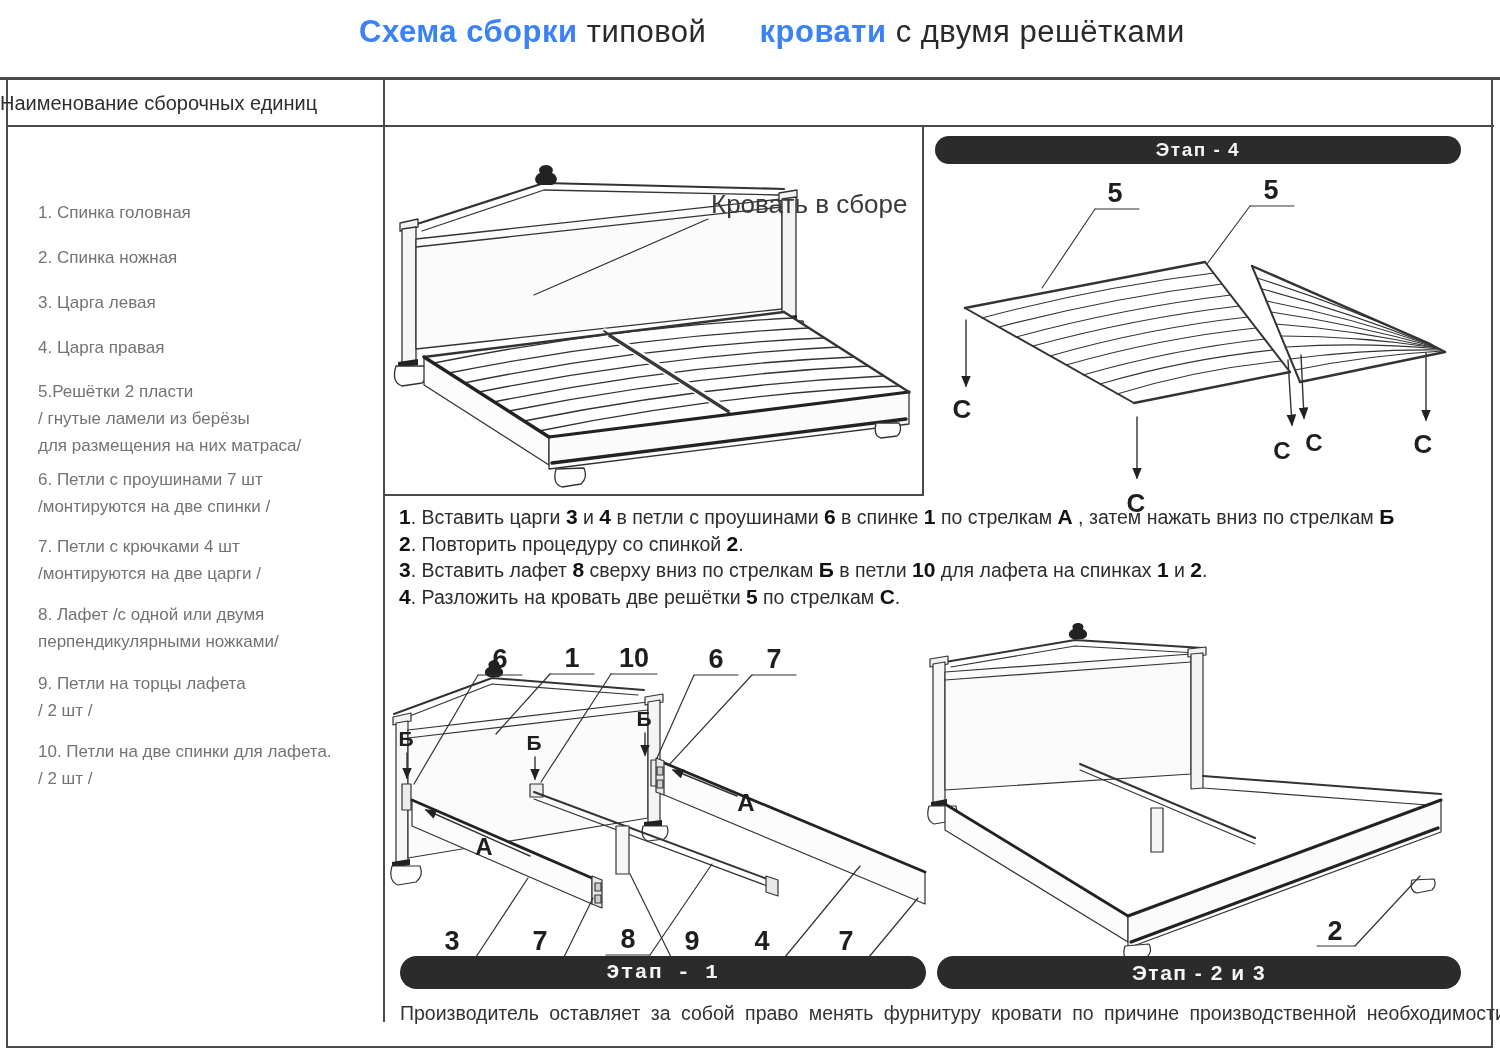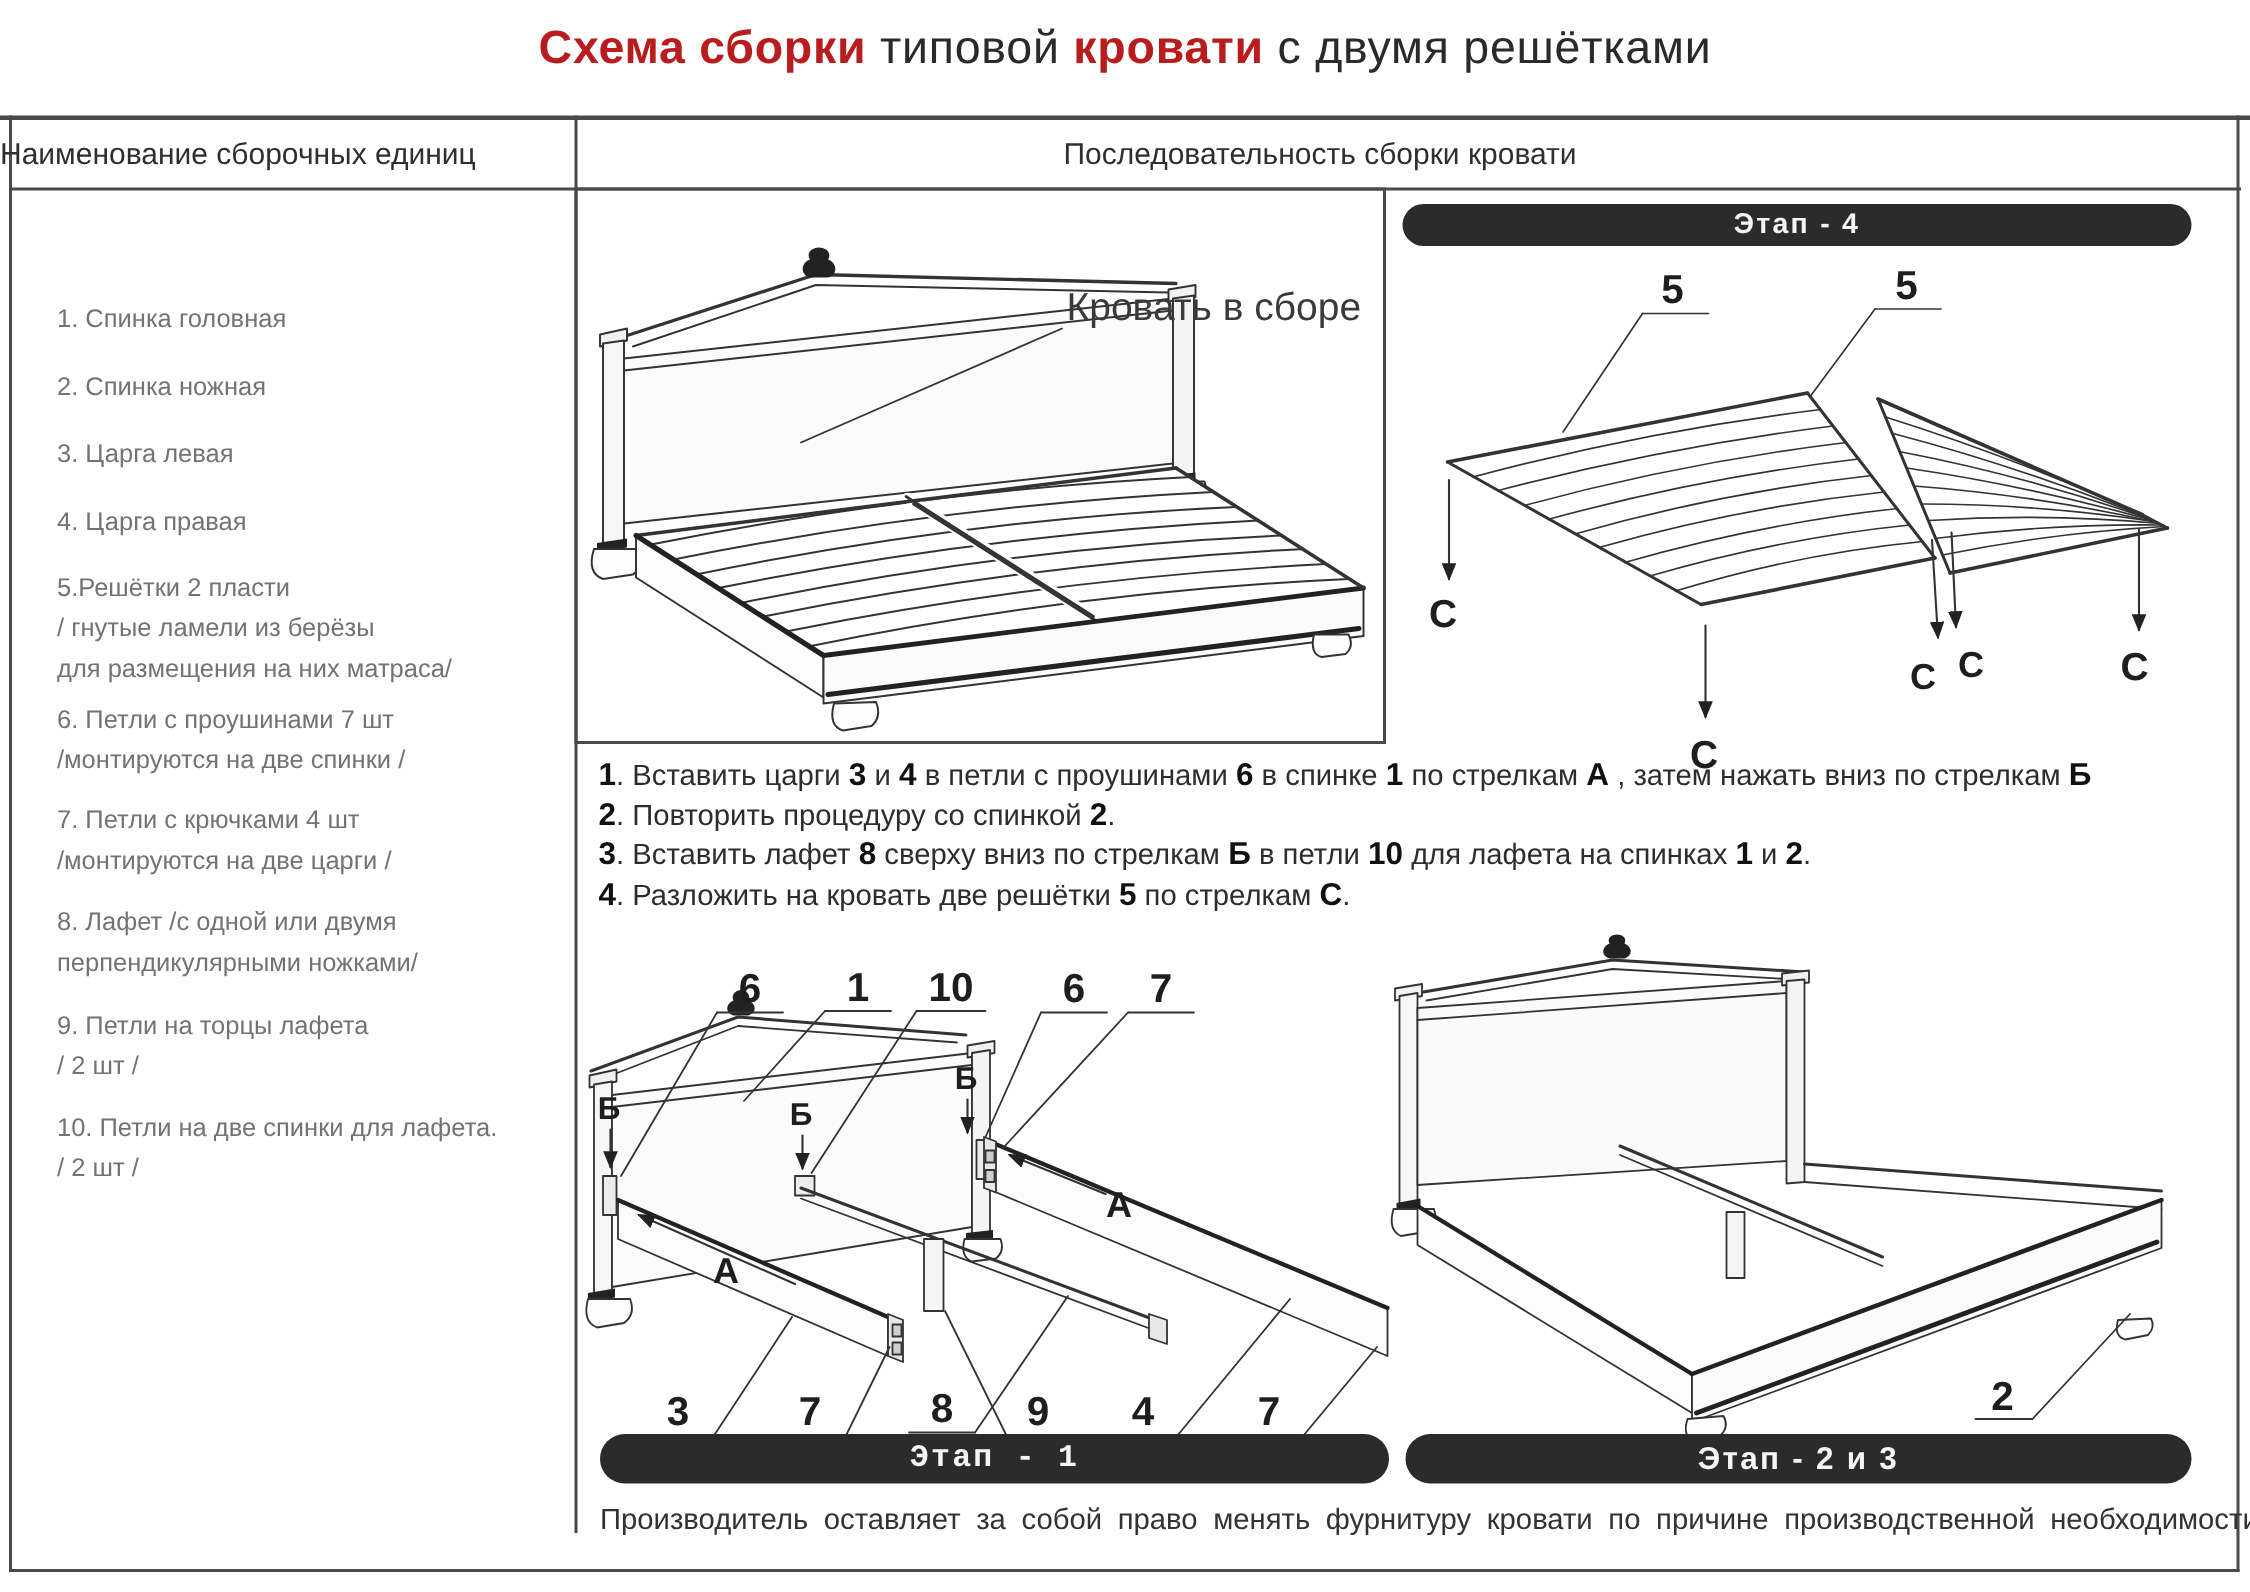--- a/index.html
+++ b/index.html
@@ -2,21 +2,21 @@
 <html lang="ru"><head>
 <meta charset="utf-8">
 <style>
   html,body{margin:0;padding:0;background:#fff;}
   #page{position:relative;width:1500px;height:1061px;background:#fff;overflow:hidden;
         font-family:"Liberation Sans",sans-serif;color:#2b2b2b;}
   .hline{position:absolute;background:#4a4a4a;height:2px;}
   .vline{position:absolute;background:#4a4a4a;width:2px;}
   #title{position:absolute;top:14px;left:0;width:100%;text-align:center;
          font-size:31px;letter-spacing:.5px;color:#2a2a2a;}
-  #title b{color:#b91c1c;}
+  #title b{color:#3b82f6;margin-left:44px;}
   .colhead{position:absolute;font-size:20px;color:#2f2f2f;}
   #colhead-left{top:92px;left:0;width:383px;text-align:left;}
   #colhead-right{top:92px;left:400px;width:960px;text-align:center;}
   .part-item{position:absolute;left:38px;width:335px;font-size:17px;line-height:27px;
              color:#737373;white-space:pre-line;margin-top:17px;}
   #assembled-box{position:absolute;left:383px;top:125px;width:541px;height:371px;
                  border:2px solid #4a4a4a;box-sizing:border-box;}
   .pill{position:absolute;background:#2b2b2b;color:#f5f5f5;display:flex;align-items:center;
         justify-content:center;font-weight:bold;letter-spacing:1.5px;}
   #pill-s4{left:935px;top:136px;width:526px;height:28px;border-radius:14px;font-size:19px;}
@@ -41,21 +41,20 @@
   <div id="title"><b>Схема сборки</b> типовой <b>кровати</b> с двумя решётками</div>
 
   <div class="hline" style="left:0;top:77px;width:1500px;height:3px;"></div>
   <div class="hline" style="left:6px;top:125px;width:1488px;"></div>
   <div class="vline" style="left:383px;top:77px;height:945px;"></div>
   <div class="vline" style="left:6px;top:77px;height:971px;"></div>
   <div class="vline" style="left:1491px;top:77px;height:971px;"></div>
   <div class="hline" style="left:6px;top:1046px;width:1487px;"></div>
 
   <div id="colhead-left" class="colhead">Наименование  сборочных единиц</div>
-  <div id="colhead-right" class="colhead">Последовательность сборки кровати</div>
 
   <div>
     <div class="part-item" style="top:182px;">1.   Спинка головная</div>
     <div class="part-item" style="top:227px;">2. Спинка ножная</div>
     <div class="part-item" style="top:272px;">3. Царга левая</div>
     <div class="part-item" style="top:317px;">4. Царга правая</div>
     <div class="part-item" style="top:361px;">5.Решётки  2 пласти
 / гнутые ламели из берёзы
 для размещения на них матраса/</div>
     <div class="part-item" style="top:449px;">6. Петли с проушинами 7 шт

